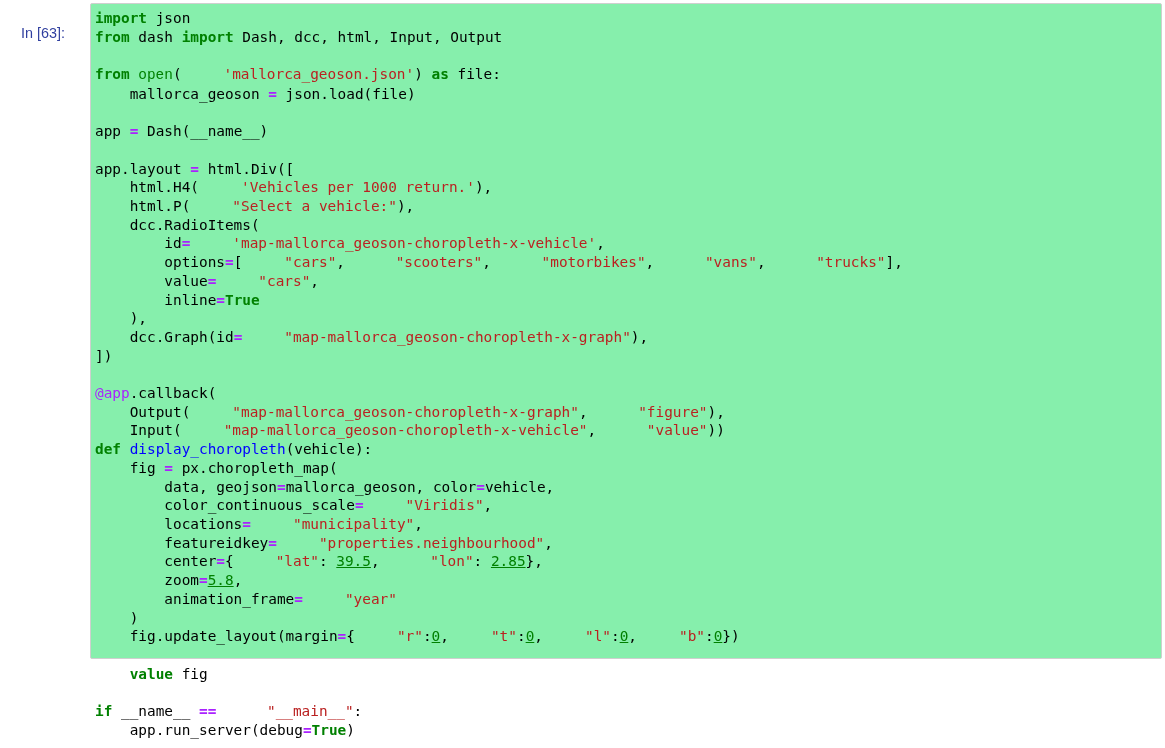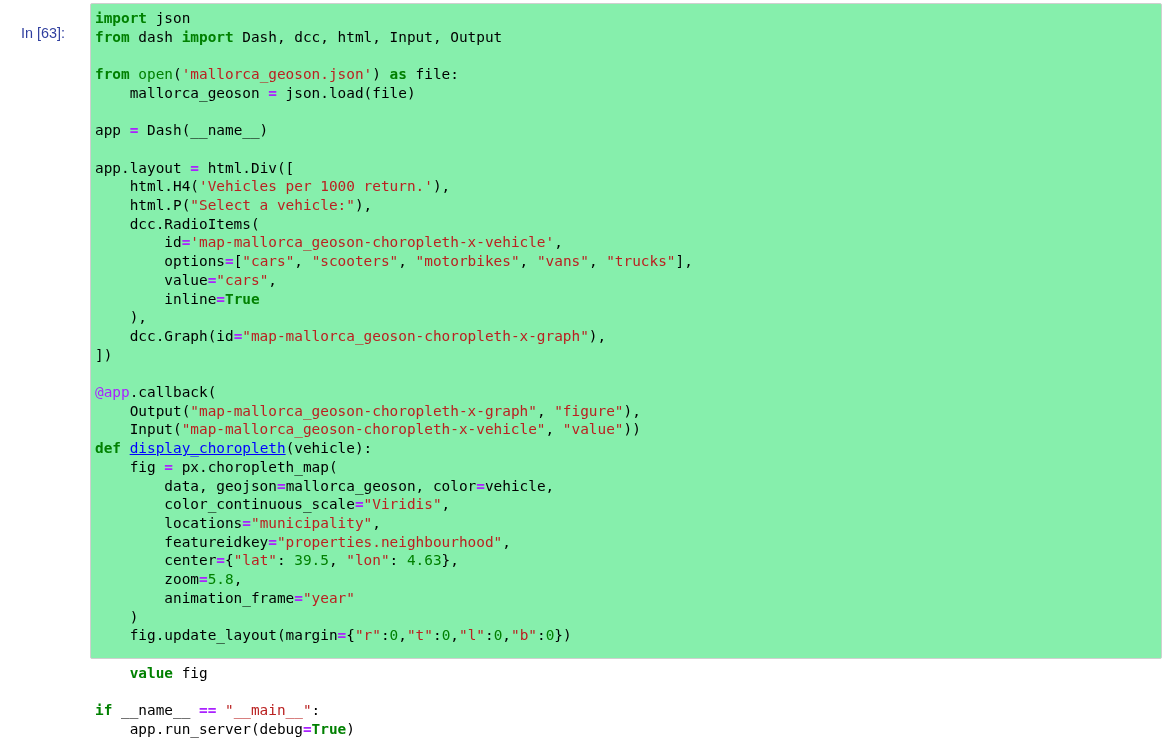--- a/index.html
+++ b/index.html
@@ -13,25 +13,25 @@
     position:absolute; left:90px; top:3px; width:1072px; height:656px;
     background:#86efac; border:1px solid #cfcfcf; border-radius:2px;
     box-sizing:border-box;
   }
   pre.code {
     margin:0; padding:5px 0 0 4px;
     font-family:"DejaVu Sans Mono", monospace; font-size:14.4px;
     line-height:18.7px; color:#000; white-space:pre;
   }
   .kw { color:#008000; font-weight:bold; }
-  .bi { color:#008000; }
+  .bi { color:#008000;font-family:Liberation Mono, monospace; }
   .op { color:#aa22ff; font-weight:bold; }
-  .st { color:#ba2121; }
-  .nu { color:#008000; }
-  .fn { color:#0000ff;text-decoration:underline; }
+  .st { color:#ba2121;margin-left:42px; }
+  .nu { color:#008000;text-decoration:underline; }
+  .fn { color:#0000ff; }
   .dc { color:#aa22ff;margin-top:36px; }
 </style>
 </head>
 <body>
 
 <div class="prompt">In [63]:</div>
 
 <div class="cell">
   <pre class="code" id="code"><span class="kw">import</span> json
 <span class="kw">from</span> dash <span class="kw">import</span> Dash, dcc, html, Input, Output
@@ -55,21 +55,21 @@
 
 <span class="dc">@app</span>.callback(
     Output(<span class="st">"map-mallorca_geoson-choropleth-x-graph"</span>, <span class="st">"figure"</span>),
     Input(<span class="st">"map-mallorca_geoson-choropleth-x-vehicle"</span>, <span class="st">"value"</span>))
 <span class="kw">def</span> <span class="fn">display_choropleth</span>(vehicle):
     fig <span class="op">=</span> px.choropleth_map(
         data, geojson<span class="op">=</span>mallorca_geoson, color<span class="op">=</span>vehicle,
         color_continuous_scale<span class="op">=</span><span class="st">"Viridis"</span>,
         locations<span class="op">=</span><span class="st">"municipality"</span>,
         featureidkey<span class="op">=</span><span class="st">"properties.neighbourhood"</span>,
-        center<span class="op">=</span>{<span class="st">"lat"</span>: <span class="nu">39.5</span>, <span class="st">"lon"</span>: <span class="nu">4.63</span>},
+        center<span class="op">=</span>{<span class="st">"lat"</span>: <span class="nu">39.5</span>, <span class="st">"lon"</span>: <span class="nu">2.85</span>},
         zoom<span class="op">=</span><span class="nu">5.8</span>,
         animation_frame<span class="op">=</span><span class="st">"year"</span>
     )
     fig.update_layout(margin<span class="op">=</span>{<span class="st">"r"</span>:<span class="nu">0</span>,<span class="st">"t"</span>:<span class="nu">0</span>,<span class="st">"l"</span>:<span class="nu">0</span>,<span class="st">"b"</span>:<span class="nu">0</span>})
 
     <span class="kw">value</span> fig
 
 <span class="kw">if</span> __name__ <span class="op">==</span> <span class="st">"__main__"</span>:
     app.run_server(debug<span class="op">=</span><span class="kw">True</span>)</pre>
 </div>

